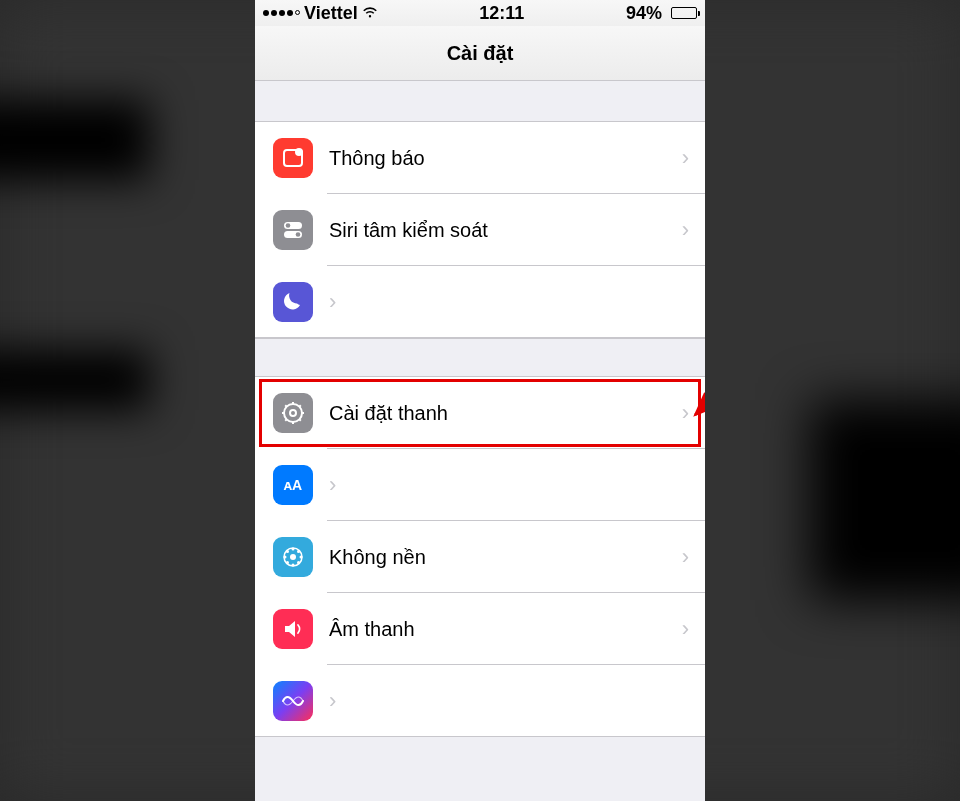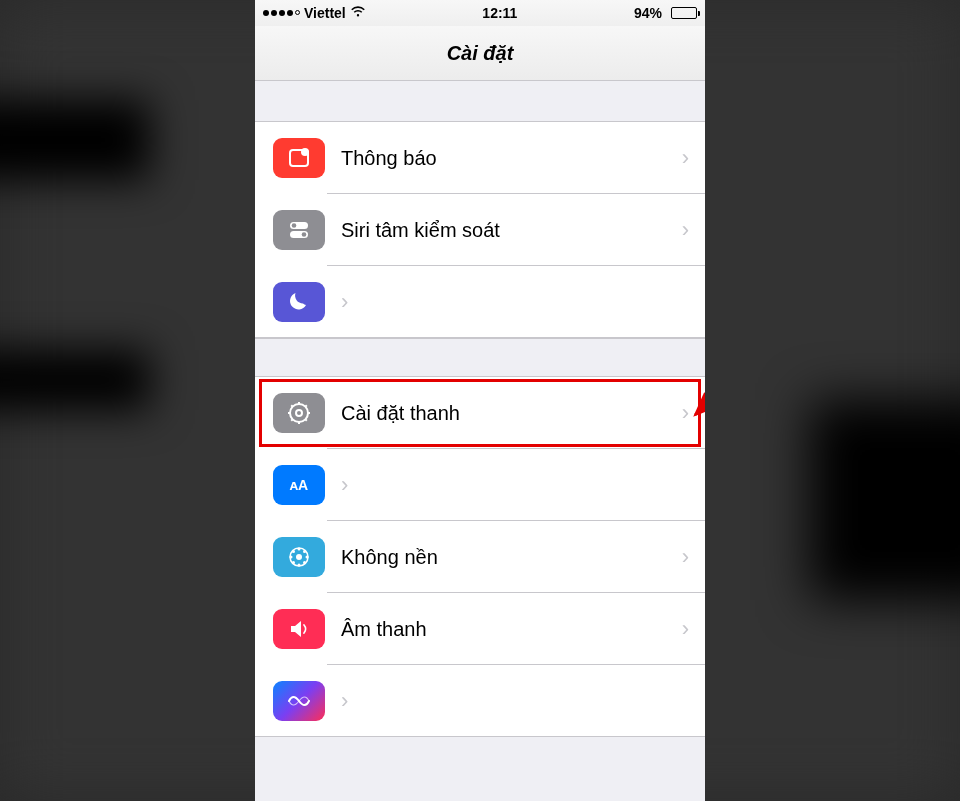--- a/index.html
+++ b/index.html
@@ -54,21 +54,21 @@
       background: #efeff4;
       overflow: hidden;
     }
     .status-bar {
       height: 26px;
       background: linear-gradient(#f7f7f7, #efefef);
       display: flex;
       align-items: center;
       justify-content: space-between;
       padding: 0 8px;
-      font-size: 14px;
+      font-size: 18px;
       font-weight: 600;
       color: #000;
     }
     .status-left { display: flex; align-items: center; gap: 4px; }
     .signal-dots { display: flex; gap: 2px; }
     .dot { width: 6px; height: 6px; border-radius: 50%; background: #000; }
     .dot.empty { background: transparent; border: 1px solid #000; width: 5px; height: 5px; }
     .wifi-icon { display: inline-block; }
     .status-center { font-weight: 600; }
     .status-right { display: flex; align-items: center; gap: 9px; }
@@ -98,21 +98,20 @@
     .nav-header {
       height: 55px;
       background: linear-gradient(#f7f7f7, #ececec);
       border-bottom: 1px solid #c8c7cc;
       display: flex;
       align-items: center;
       justify-content: center;
       font-size: 20px;
       font-weight: 600;
       color: #000;
-      font-style: italic;
     }
     .spacer {
       height: 40px;
       background: #efeff4;
     }
     .section-gap {
       height: 38px;
       background: #efeff4;
       border-top: 1px solid #c8c7cc;
     }
@@ -133,21 +132,21 @@
       content: '';
       position: absolute;
       left: 72px;
       right: 0;
       bottom: 0;
       height: 1px;
       background: #c8c7cc;
     }
     .row:last-child::after { left: 0; }
     .row-icon {
-      width: 52px;
+      width: 40px;
       height: 40px;
       border-radius: 9px;
       display: flex;
       align-items: center;
       justify-content: center;
       margin-right: 16px;
       flex-shrink: 0;
     }
     .row-label {
       flex: 1;

